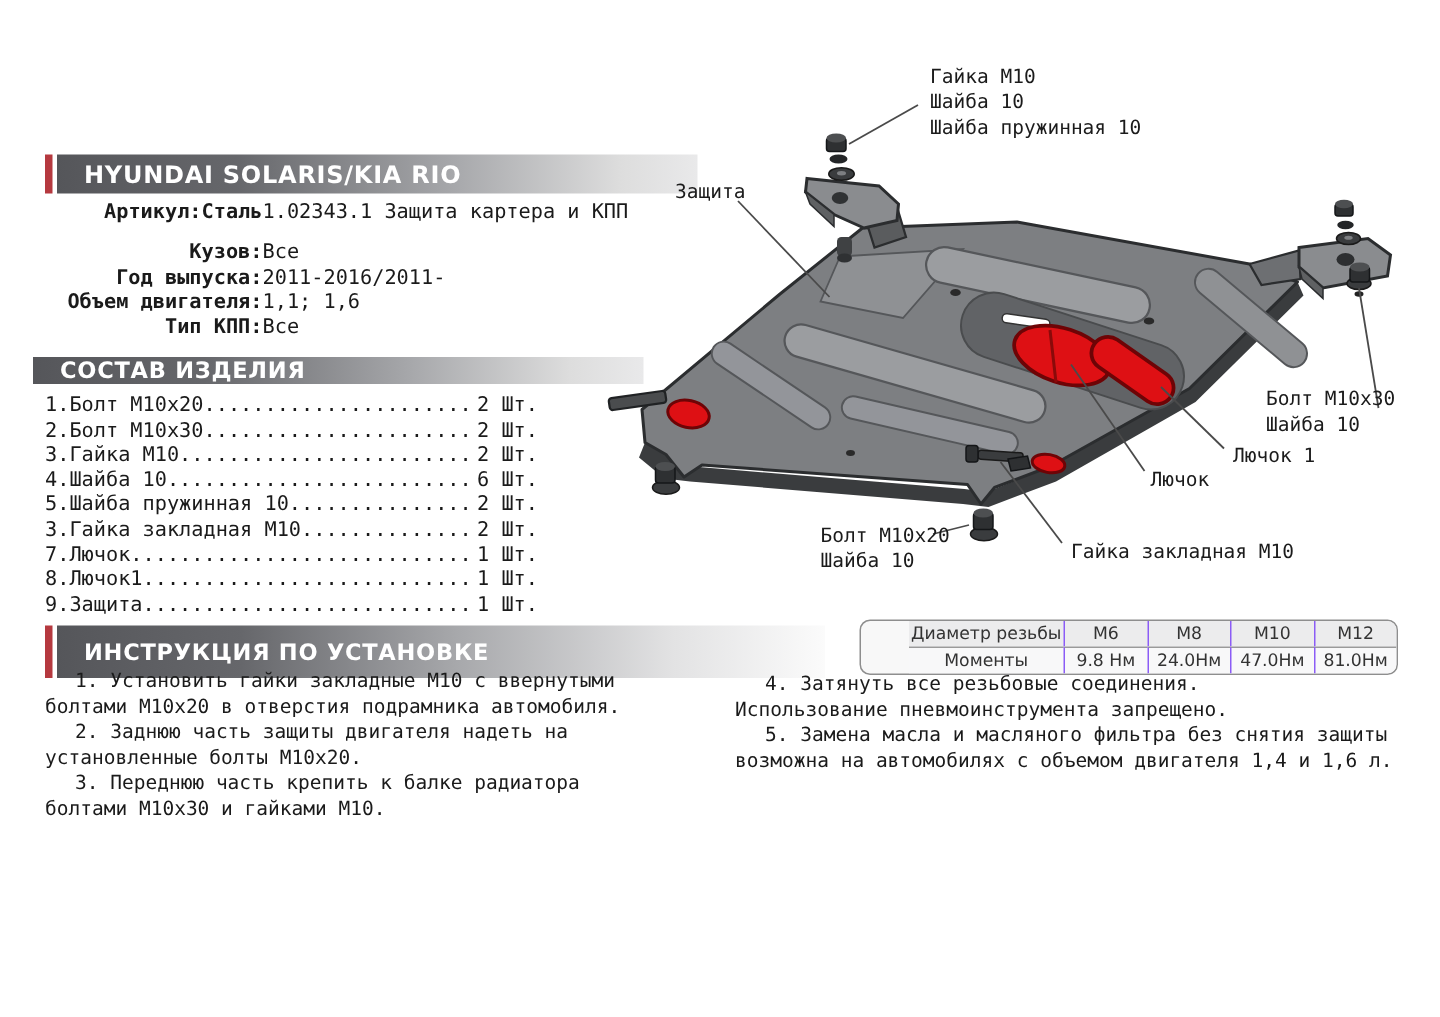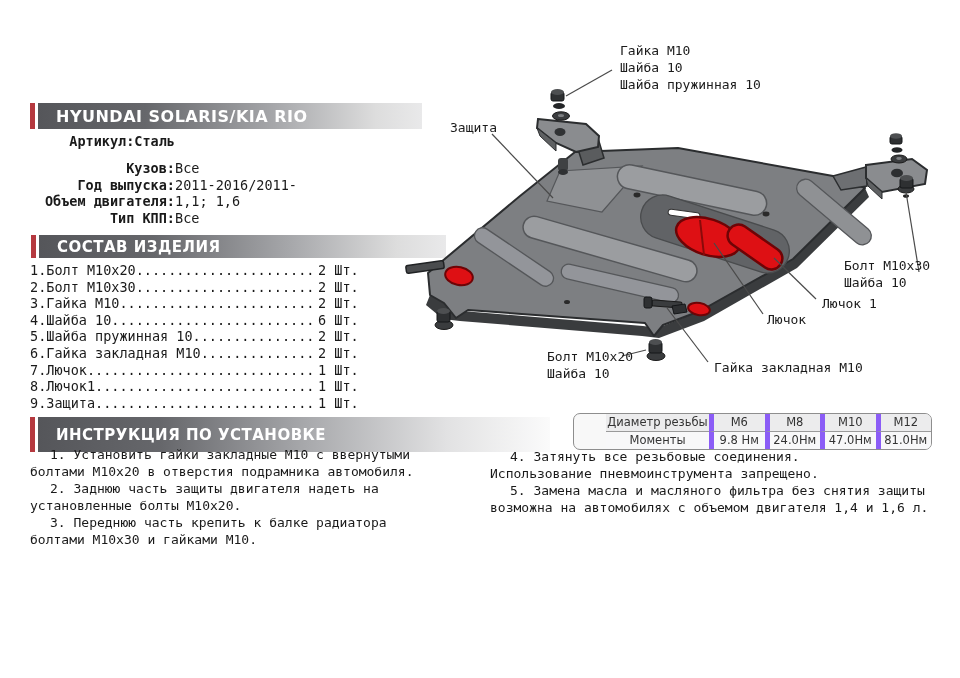--- a/index.html
+++ b/index.html
@@ -5,23 +5,23 @@
   html,body{margin:0;padding:0;background:#fff;}
   #page{position:relative;width:960px;height:678px;background:#ffffff;overflow:hidden;
         font-family:"DejaVu Sans Mono", monospace;color:#1a1a1a;}
 
   
   .bar{position:absolute;display:flex;align-items:stretch;}
   .bar-red{width:5px;background:#b5393f;margin-right:3px;flex:none;}
   .bar-body{flex:1;background:linear-gradient(90deg,#55565a 0%,#66676b 28%,#a7a8ab 62%,#dddddd 88%,#e9e9ea 100%);
             color:#ffffff;font-family:"DejaVu Sans",sans-serif;font-weight:bold;
             display:flex;align-items:center;padding-left:18px;letter-spacing:.5px;}
-  .bar1{left:30px;top:103px;width:392px;height:26px;}
+  .bar1{left:30px;top:103px;width:435px;height:26px;}
   .bar1 .bar-body{font-size:16px;}
-  .bar2{left:31px;top:235px;width:415px;height:23px;}
+  .bar2{left:14px;top:235px;width:415px;height:23px;align-items:center;}
   .bar2 .bar-body{font-size:15px;}
   .bar3{left:30px;top:417px;width:520px;height:35px;}
   .bar3 .bar-body{font-size:15px;background:linear-gradient(90deg,#55565a 0%,#66676b 24%,#a7a8ab 52%,#e2e2e3 80%,#fbfbfb 100%);}
 
   
   .kv{position:absolute;left:30px;display:grid;grid-template-columns:145px auto;
       font-size:13.5px;line-height:16.5px;}
   .kv .k{font-weight:bold;text-align:right;}
   #artikul{top:133px;}
   #specs{top:160px;}
@@ -37,21 +37,21 @@
   
   .instr{position:absolute;font-size:13px;line-height:17px;}
   .instr p{margin:0;white-space:pre-line;text-indent:20px;}
   #instr-left{left:30px;top:446px;width:436px;}
   #instr-right{left:490px;top:448px;width:466px;}
 
   
   #tq{position:absolute;left:573px;top:413px;width:357px;border:1px solid #8e8e8e;border-radius:7px;
       overflow:hidden;font-family:"DejaVu Sans",sans-serif;font-size:11.5px;color:#333;background:#f8f8f8;}
   .tq-row{display:grid;grid-template-columns:103px 1fr 1fr 1fr 1fr;padding-left:32px;}
-  .tq-row > div{height:17px;line-height:17px;text-align:center;border-left:5px solid #8b5cf6;overflow:hidden;}
+  .tq-row > div{height:17px;line-height:17px;text-align:center;border-left:1px solid #8b5cf6;overflow:hidden;}
   .tq-row > div:first-child{border-left:none;}
   .tq-head > div{background:#ececed;}
   .tq-val > div{background:#f8f8f9;border-top:1px solid #9a9a9a;}
 
   
   #diagram{position:absolute;left:400px;top:20px;width:560px;height:396px;}
   #diagram text{font-family:"DejaVu Sans Mono",monospace;font-size:13px;fill:#1b1b1b;}
   .leader{stroke:#4a4a4a;stroke-width:1.2;fill:none;}
 </style>
 </head>
@@ -59,20 +59,21 @@
 
 <div id="page">
 
   <div class="bar bar1">
     <div class="bar-red"></div>
     <div class="bar-body">HYUNDAI SOLARIS/KIA RIO</div>
   </div>
 
   <div class="kv" id="artikul">
     <span class="k">Артикул:Сталь</span>
+    <span class="v">1.02343.1 Защита картера и КПП</span>
   </div>
 
   <div class="kv" id="specs">
     <span class="k">Кузов:</span>
     <span class="v">Все</span>
     <span class="k">Год выпуска:</span>
     <span class="v">2011-2016/2011-</span>
     <span class="k">Объем двигателя:</span>
     <span class="v">1,1; 1,6</span>
     <span class="k">Тип КПП:</span>
@@ -104,21 +105,21 @@
       <span class="pname">4.Шайба 10</span>
         <span class="pdots"></span>
         <span class="pqty">6 Шт.</span>
     </div>
     <div class="prow">
       <span class="pname">5.Шайба пружинная 10</span>
         <span class="pdots"></span>
         <span class="pqty">2 Шт.</span>
     </div>
     <div class="prow">
-      <span class="pname">6.Гайка закладная М10</span>
+      <span class="pname">3.Гайка закладная М10</span>
         <span class="pdots"></span>
         <span class="pqty">2 Шт.</span>
     </div>
     <div class="prow">
       <span class="pname">7.Лючок</span>
         <span class="pdots"></span>
         <span class="pqty">1 Шт.</span>
     </div>
     <div class="prow">
       <span class="pname">8.Лючок1</span>

